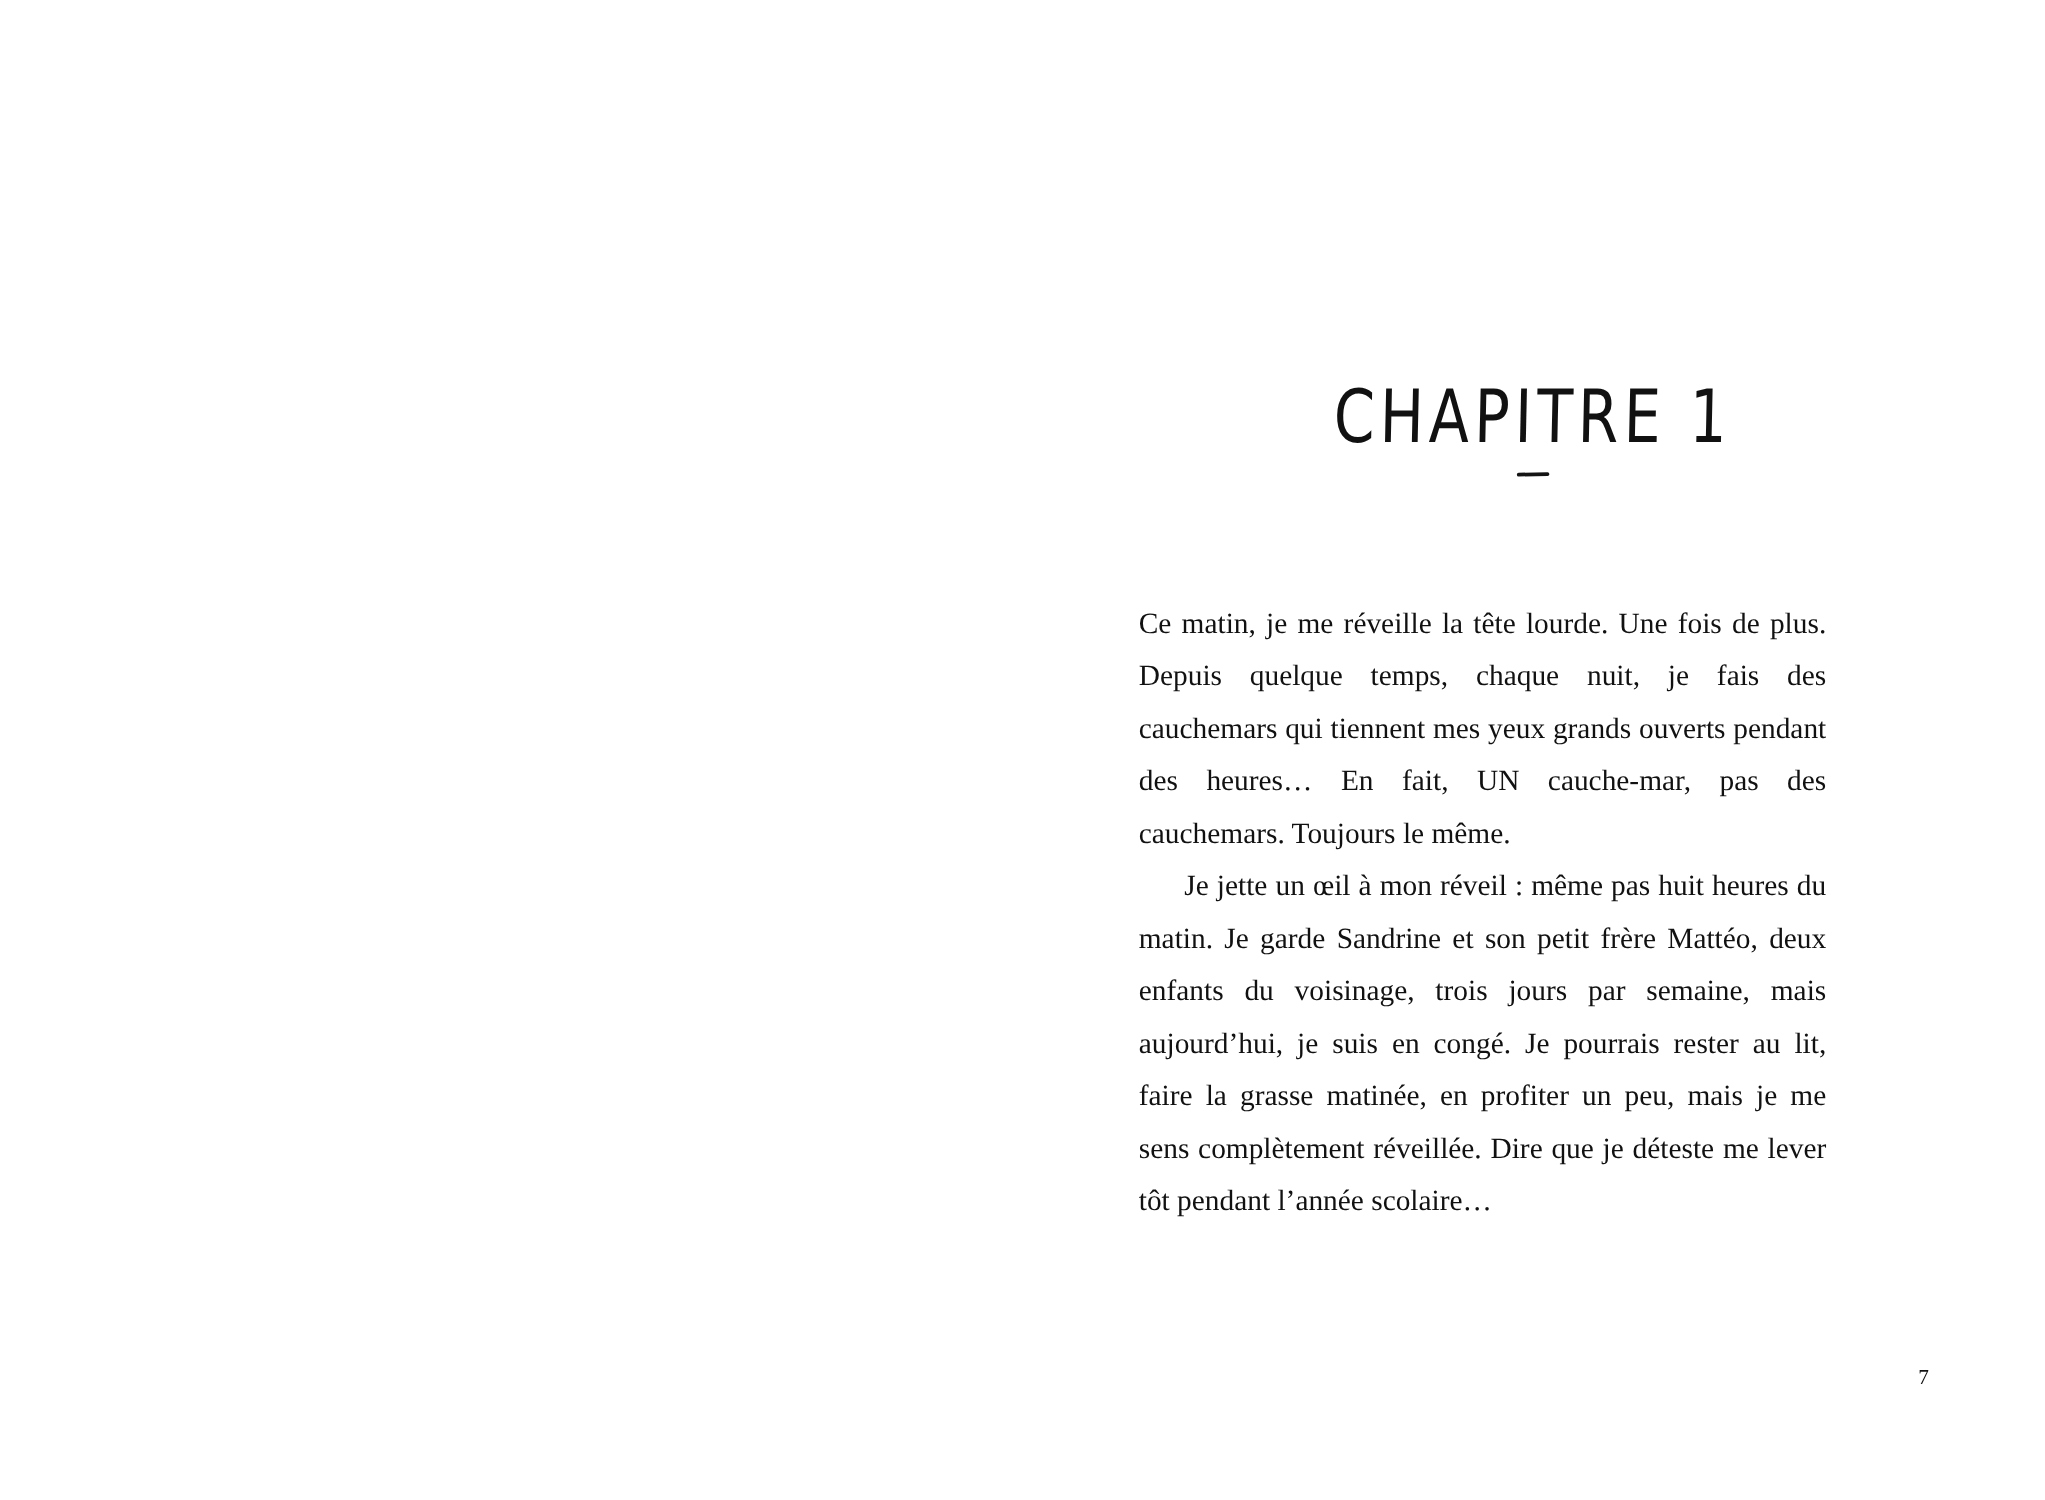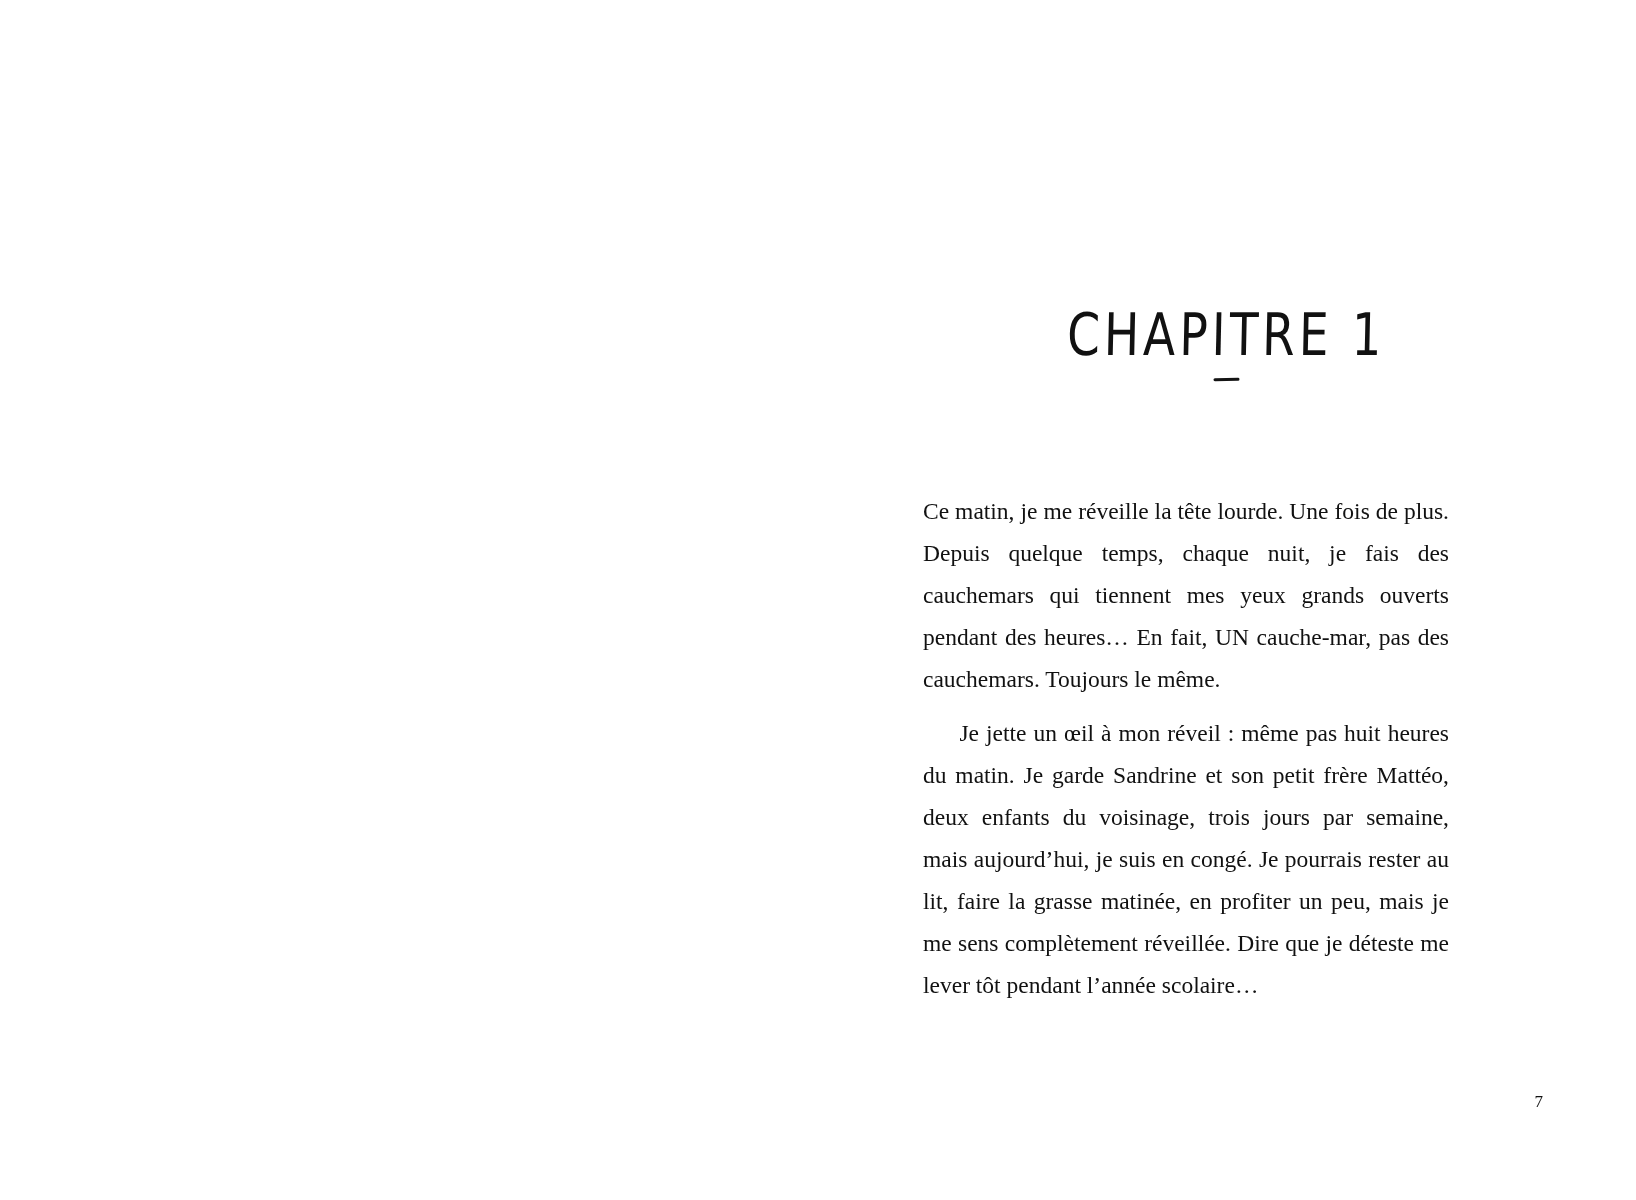--- a/index.html
+++ b/index.html
@@ -70,21 +70,21 @@
     font-family: "Liberation Serif", "DejaVu Serif", serif;
     font-size: 23.5px;
     line-height: 42px;
     color: #111111;
     text-align: justify;
     text-justify: inter-word;
     hyphens: manual;
   }
 
   .body-text p {
-    margin: 12px;
+    margin: 0;
   }
 
   .body-text p.indented {
     text-indent: 1.55em;
   }
 
   .page-number {
     position: absolute;
     right: 93px;
     bottom: 88px;

